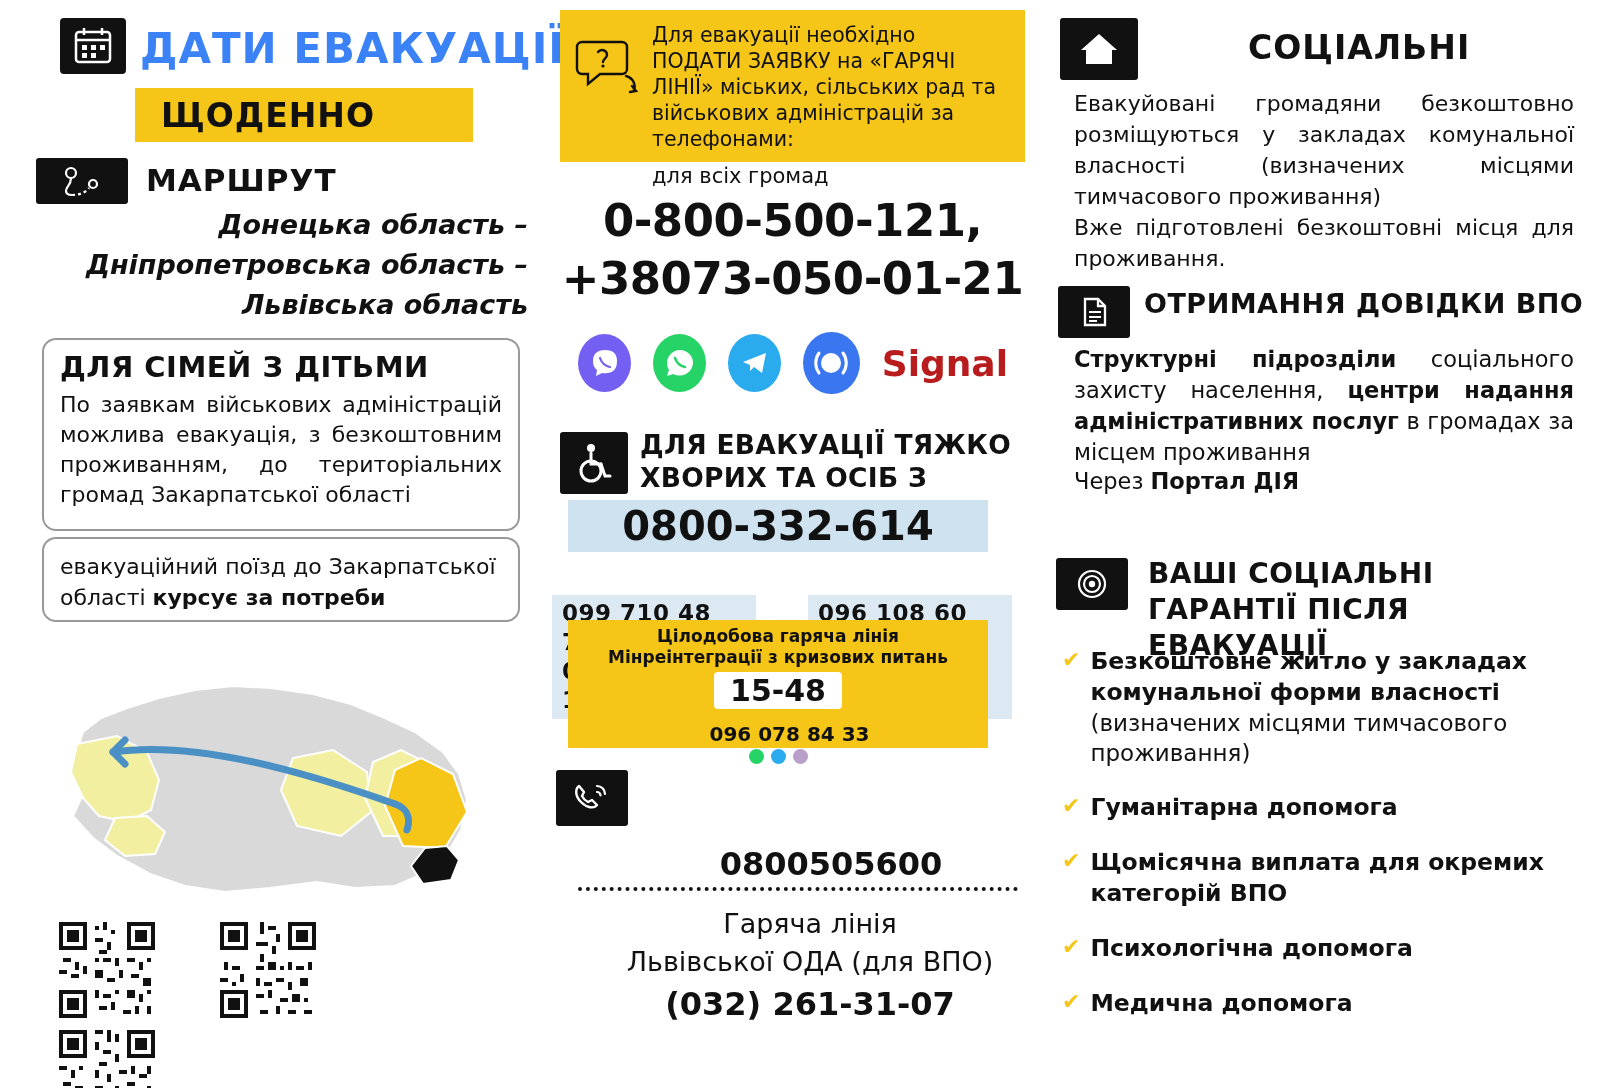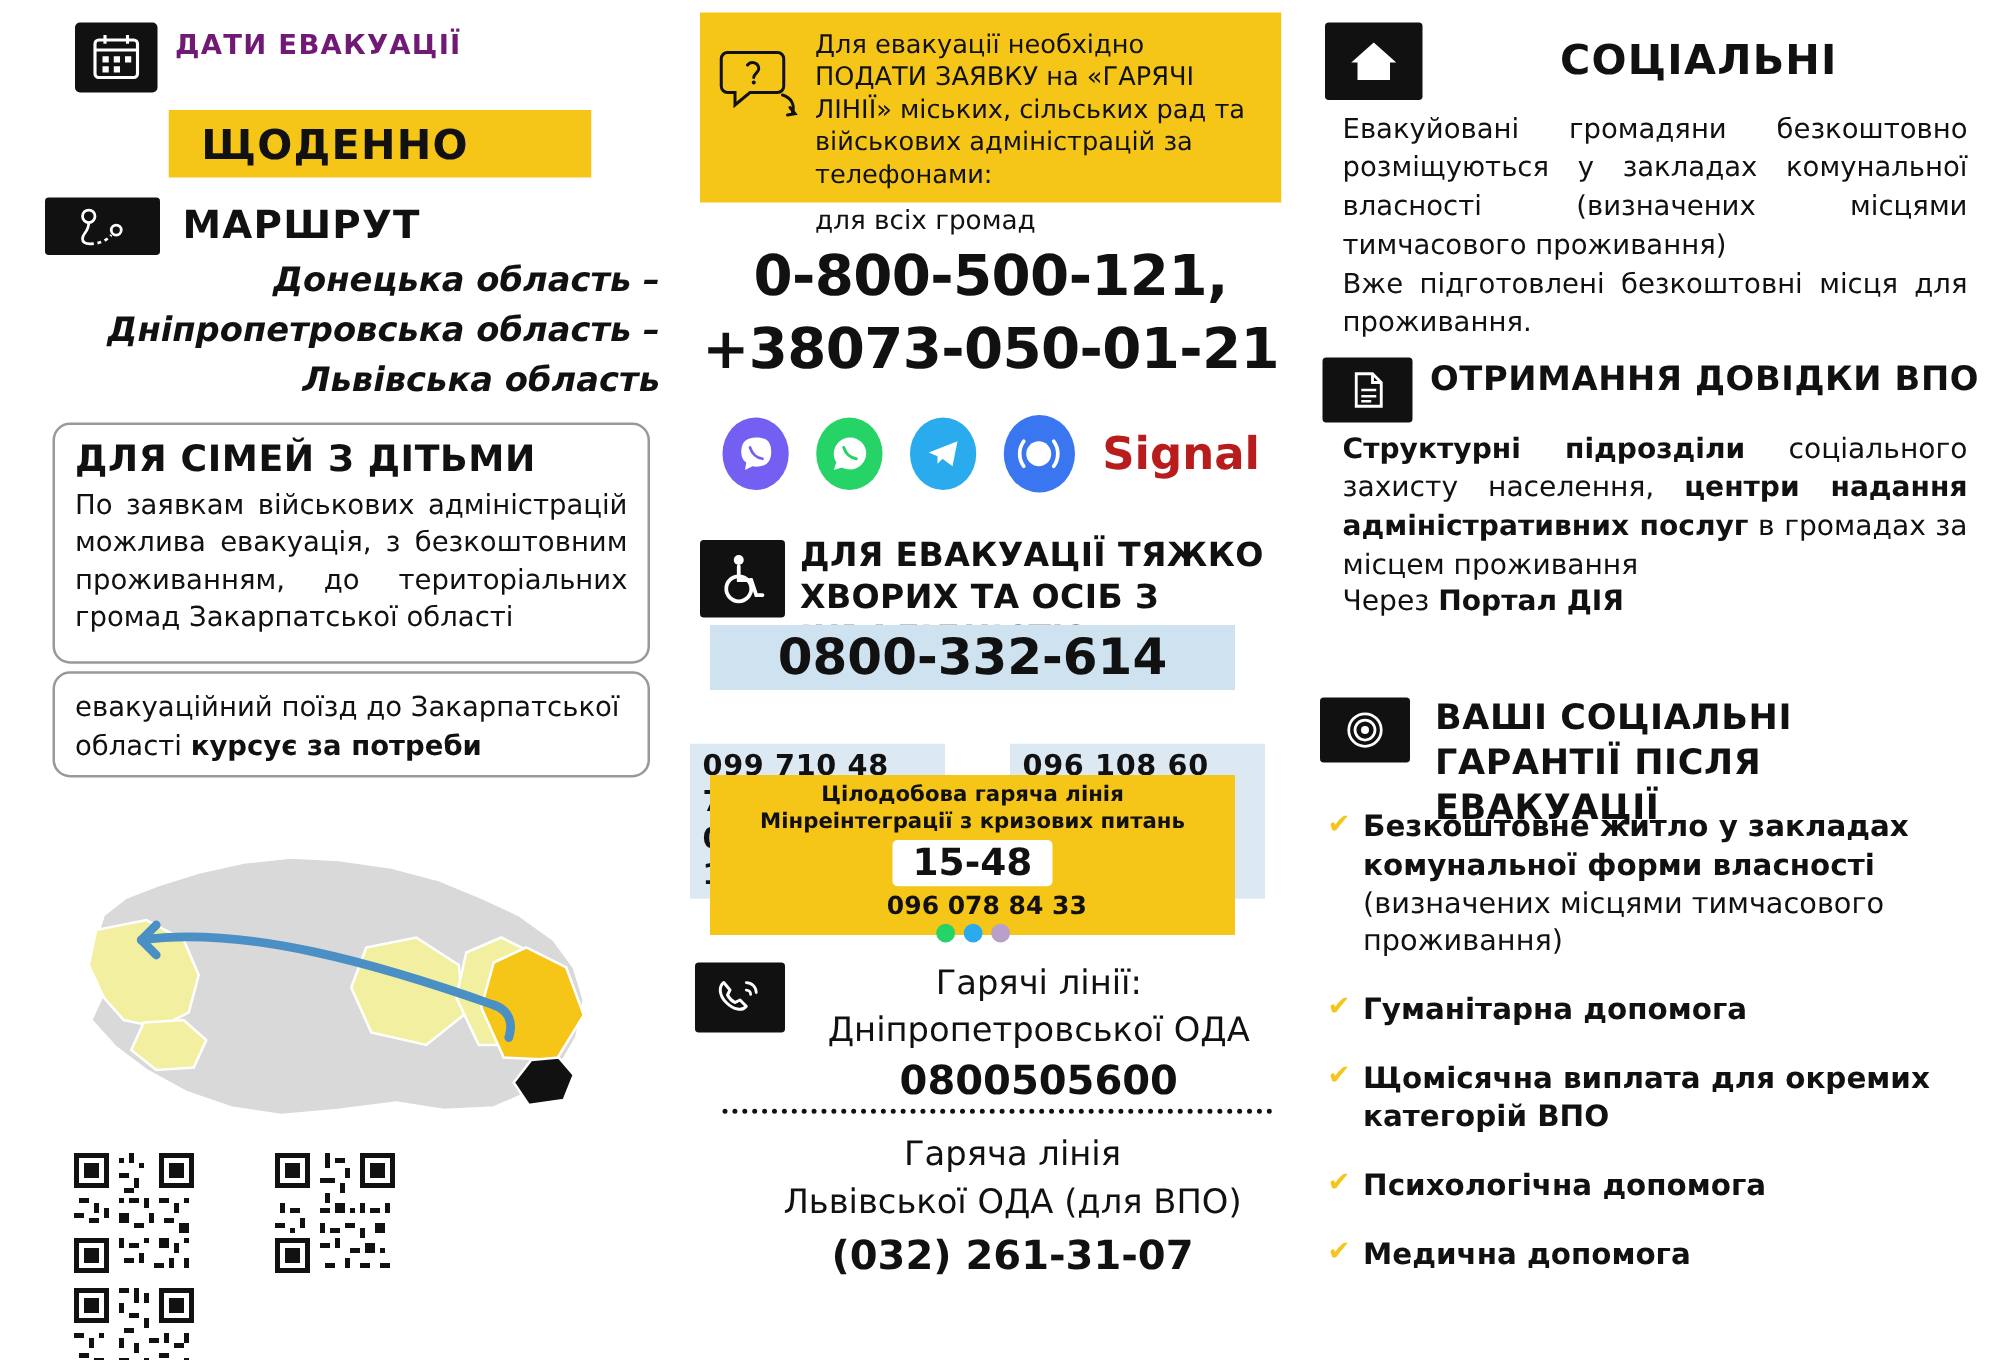--- a/index.html
+++ b/index.html
@@ -35,22 +35,22 @@
     background: #f5c518;
   }
   .bold { font-weight: bold; }
   
   .sec-dates-icon {
     left: 60px; top: 18px; width: 66px; height: 56px;
     border-radius: 4px;
   }
   .sec-dates-title {
     left: 140px; top: 24px;
-    font-size: 22px; font-weight: bold; letter-spacing: 1px;
-    color: #701a75;
+    font-size: 42px; font-weight: bold; letter-spacing: 1px;
+    color: #3b82f6;
   }
   .everyday {
     left: 135px; top: 88px;
     width: 338px; height: 54px;
     display: flex; align-items: center;
     padding-left: 26px;
     box-sizing: border-box;
     font-size: 33px; font-weight: bold; letter-spacing: 1px;
   }
   .sec-route-icon {
@@ -166,21 +166,21 @@
   }
   .hotline-num {
     display: inline-block;
     background: #ffffff;
     border-radius: 4px;
     font-size: 30px; font-weight: bold;
     padding: 1px 16px;
     margin-top: 4px;
   }
   .hotline-sub {
-    font-size: 20px; font-weight: bold; margin-top: 3px; padding-left: 23px;
+    font-size: 20px; font-weight: bold; margin-top: 13px; padding-left: 23px;
   }
   .hotline-icons {
     margin-top: 3px;
     display: flex; justify-content: center; gap: 7px;
   }
   .mini-ic { width: 15px; height: 15px; border-radius: 50%; }
   .sec-hot-icon {
     left: 556px; top: 770px; width: 72px; height: 56px; border-radius: 3px;
   }
   .hot-oda {
@@ -545,22 +545,20 @@
     </div>
   </div>
 
   <div class="blk badge sec-hot-icon">
     <svg width="44" height="36" viewBox="0 0 44 36">
       <path d="M9 6 c-4 3 -4 10 2 16 c6 6 13 7 16 3 l-5 -5 l-4 2 c-2 -1 -5 -4 -6 -6 l2 -4 z" fill="none" stroke="#fff" stroke-width="2.4" stroke-linejoin="round"></path>
       <path d="M27 6 a8 8 0 0 1 8 8" fill="none" stroke="#fff" stroke-width="2.2" stroke-linecap="round"></path>
       <path d="M27 12 a3.5 3.5 0 0 1 3.5 3.5" fill="none" stroke="#fff" stroke-width="2.2" stroke-linecap="round"></path>
     </svg>
   </div>
-  <div class="blk hot-oda" style="white-space:pre-line;">Гарячі лінії:
-Дніпропетровської ОДА</div>
   <div class="blk hot-num1">0800505600</div>
   <div class="blk dotted"></div>
   <div class="blk hot-lviv" style="white-space:pre-line;">Гаряча лінія
 Львівської ОДА (для ВПО)</div>
   <div class="blk hot-num2">(032) 261-31-07</div>
 
   <div class="blk badge sec-live-icon">
     <svg width="44" height="40" viewBox="0 0 44 40">
       <path d="M22 5 L40 21 h-5 v14 h-26 v-14 h-5 z" fill="#fff"></path>
     </svg>

